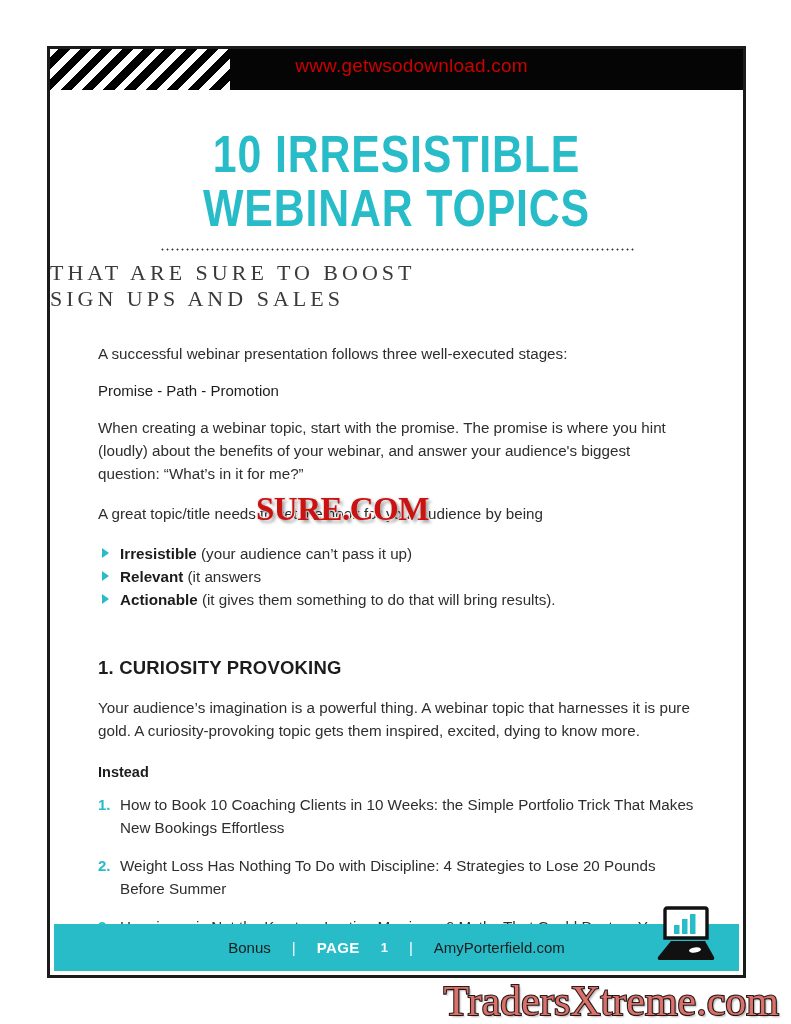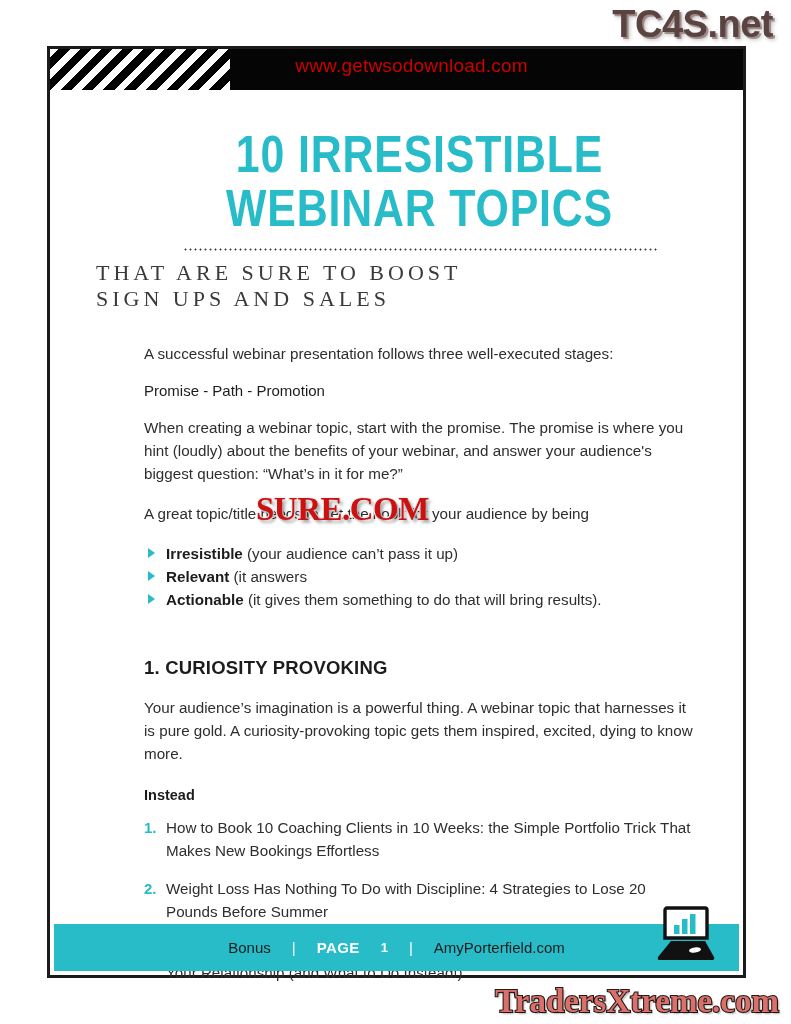--- a/index.html
+++ b/index.html
@@ -54,21 +54,21 @@
     width:100%; height:34px;
     display:flex; align-items:center; justify-content:center;
     color:#cc0000;
     font-family:"Liberation Sans", sans-serif;
     font-size:19px; font-weight:400;
     letter-spacing:0.2px;
     padding-left:30px;
   }
 
   
-  .content { position:absolute; left:0; top:41px; width:100%;padding-left:46px; }
+  .content { position:absolute; left:0; top:41px; width:100%; }
 
   .title {
     margin-top:38px;
     text-align:center;
     color:#28bcc8;
     font-family:"Liberation Sans Narrow","Liberation Sans", sans-serif;
     font-size:51px;
     font-weight:bold;
     letter-spacing:1.0px;
     line-height:54px;
@@ -201,37 +201,36 @@
     text-shadow:3px 3px 3px rgba(0,0,0,.30);
     z-index:30;
     white-space:nowrap;
   }
 
   
   .wm-bot {
     position:absolute;
     right:12px; bottom:4px;
     font-family:"Liberation Serif", serif;
-    font-weight:bold;
-    font-size:33px;
+    font-weight:normal;
+    font-size:42px;
     line-height:38px;
     color:#d9706a;
     -webkit-text-stroke:2.2px #2a1a1a;
     paint-order:stroke fill;
     text-shadow:2px 2px 2px rgba(0,0,0,.30);
     z-index:40;
     white-space:nowrap;
   }
 </style>
 </head>
 <body>
 
 <div id="root">
 
-  <div class="wm-top">TC4S.net</div>
 
   <div class="page">
 
     <div class="hdr">
       <div class="hdr-stripes"></div>
       <div class="hdr-url">www.getwsodownload.com</div>
     </div>
 
     <div class="content">
 

